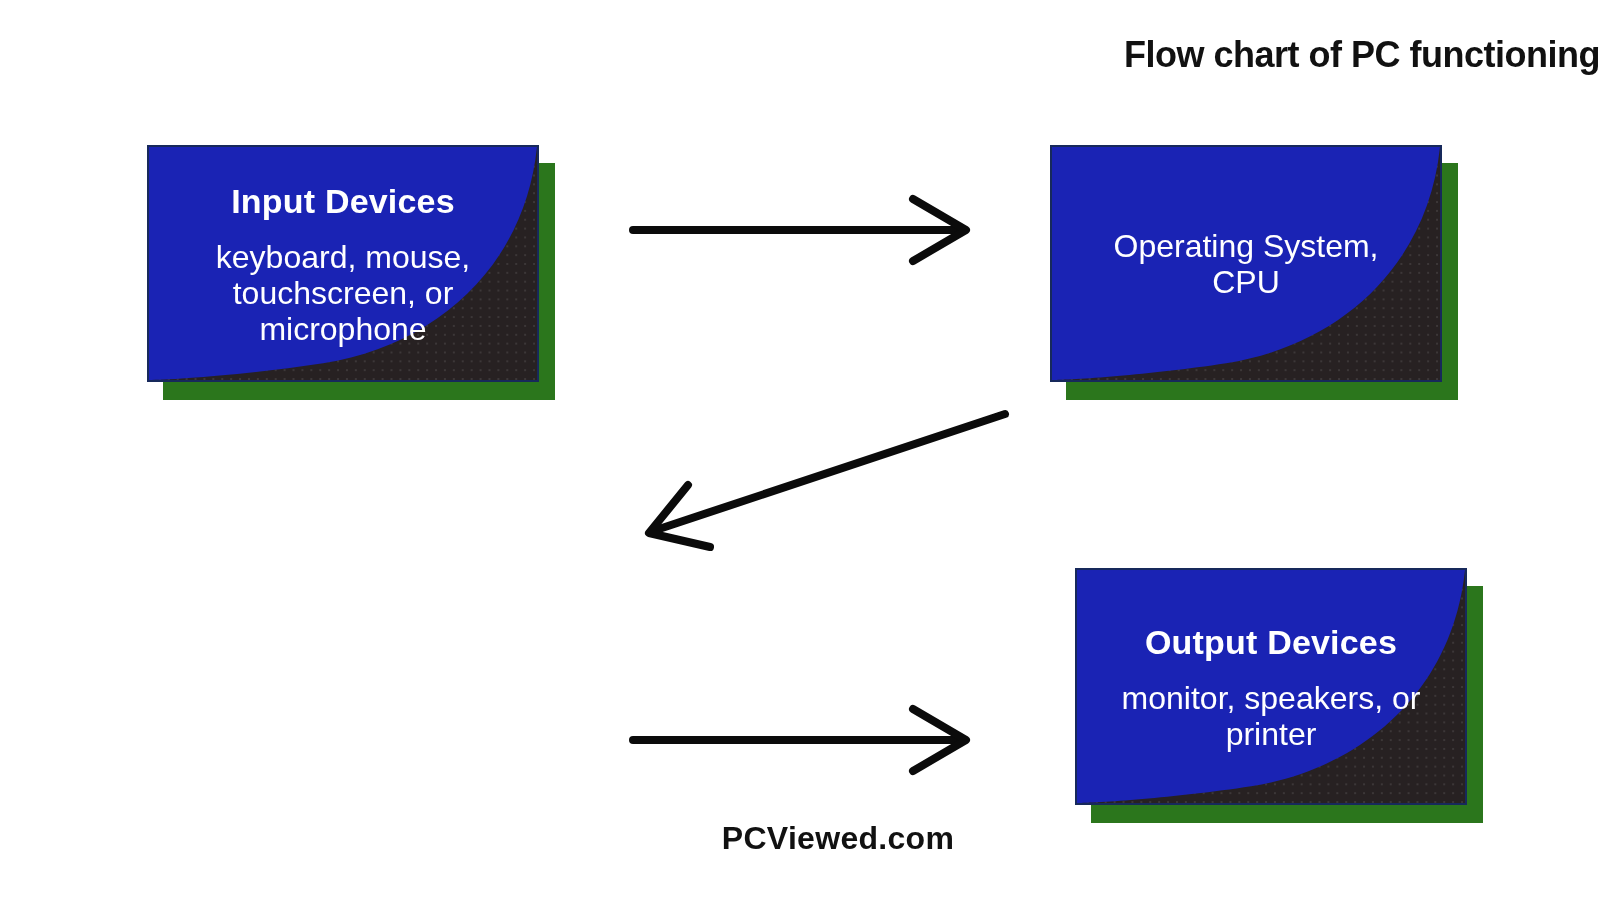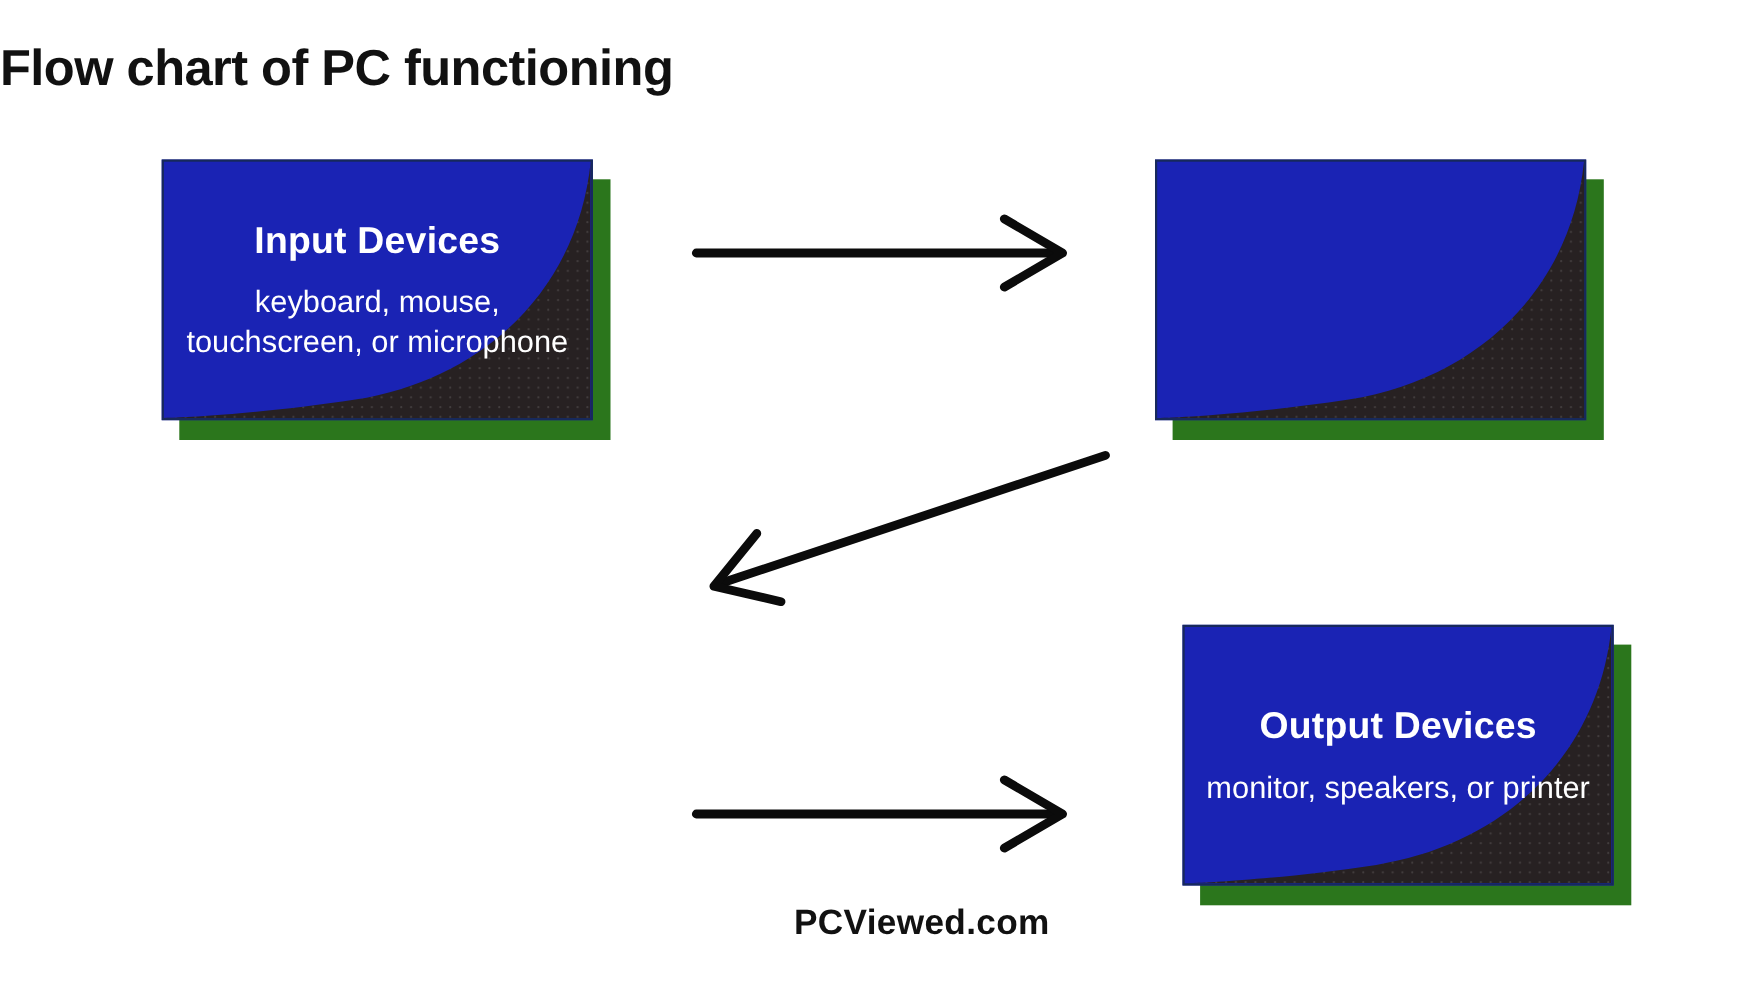--- a/index.html
+++ b/index.html
@@ -12,21 +12,21 @@
     --title-black:#111111;
     --page-bg:#ffffff;
   }
   *{margin:0;padding:0;box-sizing:border-box;}
   html,body{width:1600px;height:914px;background:var(--page-bg);
     font-family:"Liberation Sans","DejaVu Sans",sans-serif;overflow:hidden;}
   .canvas{position:relative;width:1600px;height:914px;background:var(--page-bg);}
 
   .page-title{
     position:absolute;top:34px;left:0;width:1600px;
-    text-align:left;font-size:46px;font-weight:700;
+    text-align:right;font-size:36px;font-weight:700;
     letter-spacing:-0.5px;color:var(--title-black);
   }
 
   .card-wrap{position:absolute;width:392px;height:237px;}
   .card-wrap.pos-input      {left:147px; top:145px;}
   .card-wrap.pos-processing {left:1050px;top:145px;}
   .card-wrap.pos-storage    {left:147px; top:568px;}
   .card-wrap.pos-output     {left:1050px;top:568px;margin-left:25px;}
 
   .card-shadow{
@@ -46,21 +46,21 @@
   .card-content{
     position:absolute;inset:0;z-index:2;
     display:flex;flex-direction:column;justify-content:center;align-items:center;
     gap:18px;text-align:center;padding:0 6px;
   }
   .card-title{
     font-size:34px;font-weight:700;color:var(--text-white);
     line-height:40px;letter-spacing:0.2px;
   }
   .card-subtitle{
-    font-size:28px;font-weight:400;color:var(--text-white);
+    font-size:32px;font-weight:400;color:var(--text-white);
     line-height:36px;white-space:pre-line;
   }
 
   .arrow-layer{position:absolute;left:0;top:0;width:1600px;height:914px;z-index:3;pointer-events:none;}
   .arrow{stroke:var(--arrow-black);stroke-width:8;fill:none;
     stroke-linecap:round;stroke-linejoin:round;}
 
   .watermark{
     position:absolute;top:820px;left:838px;transform:translateX(-50%);
     font-size:32px;font-weight:700;color:var(--title-black);letter-spacing:0.3px;
@@ -98,20 +98,22 @@
   </div>
 
   <div class="card-wrap pos-processing">
     <div class="card-shadow"></div>
     <div class="card">
       <svg class="swoosh" viewBox="0 0 392 237" preserveAspectRatio="none">
         <path class="dark" d="M392,0 C380,118 294,201 176,220 C98,232 20,237 0,237 L392,237 Z"></path>
         <path class="dots" d="M392,0 C380,118 294,201 176,220 C98,232 20,237 0,237 L392,237 Z"></path>
       </svg>
       <div class="card-content">
+        <div class="card-subtitle">Operating System,
+CPU</div>
       </div>
     </div>
   </div>
 
 
   <div class="card-wrap pos-output">
     <div class="card-shadow"></div>
     <div class="card">
       <svg class="swoosh" viewBox="0 0 392 237" preserveAspectRatio="none">
         <path class="dark" d="M392,0 C380,118 294,201 176,220 C98,232 20,237 0,237 L392,237 Z"></path>

